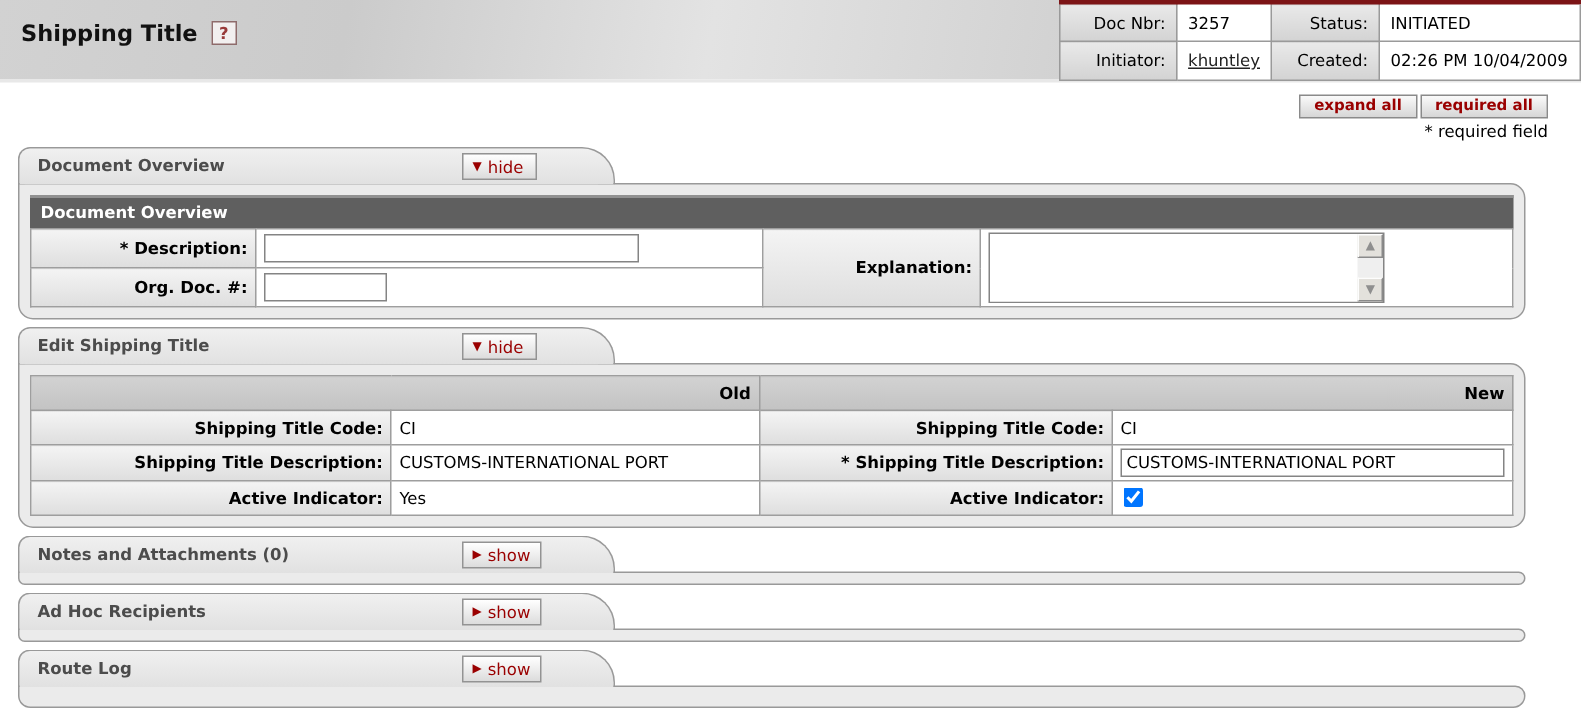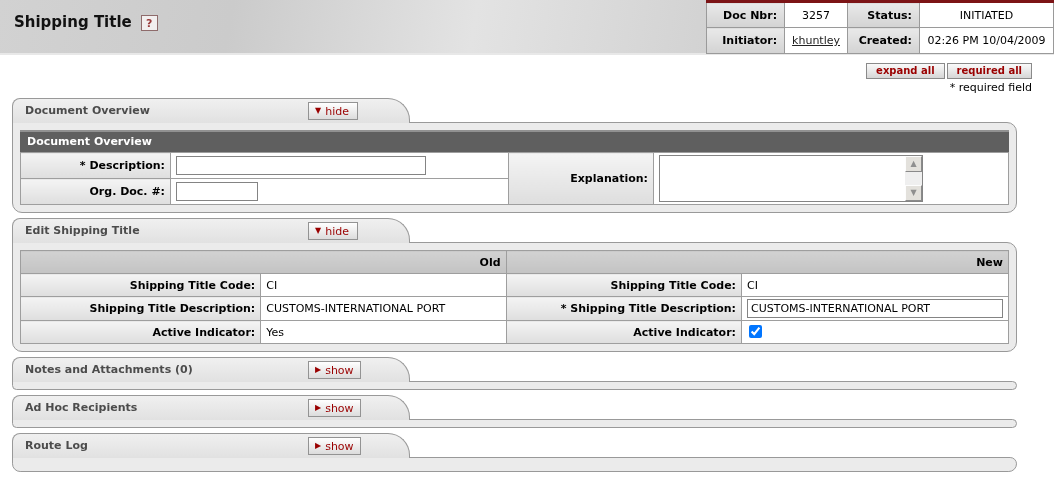--- a/index.html
+++ b/index.html
@@ -3,31 +3,31 @@
 <meta charset="utf-8">
 <style>
   * { margin: 0; padding: 0; box-sizing: border-box; }
   html, body { width: 1054px; height: 484px; background: #fff; overflow: hidden;
     font-family: "DejaVu Sans", "Liberation Sans", sans-serif; font-size: 11px; color: #000; }
 
   
   .masthead { position: relative; height: 55px;
     background: linear-gradient(100deg, #d2d2d2 0%, #cbcbcb 22%, #e3e3e3 45%, #d0d0d0 70%, #dbdbdb 100%);
     border-bottom: 2px solid #e8e8e8; }
-  .masthead-title { position: absolute; left: 14px; top: 13px; display: flex; align-items: flex-end; gap: 9px; }
+  .masthead-title { position: absolute; left: 14px; top: 13px; display: flex; align-items: center; gap: 9px; }
   .masthead-title .txt { font-size: 15px; font-weight: bold; color: #111; letter-spacing: 0; }
   .help-icon { display: inline-block; width: 17px; height: 16px; border: 1px solid #8e6b6b;
     background: #f2efef; color: #993a3a; font-weight: bold; font-size: 11px; text-align: center;
     line-height: 15px; cursor: pointer; }
   .doc-table { position: absolute; right: 0; top: 0; border-collapse: collapse;
     border-top: 3px solid #7c1416; }
   .doc-table td { border: 1px solid #9a9a9a; height: 26px; padding: 0 7px; white-space: nowrap; }
-  .doc-table td.lbl { font-weight: bold; text-align: right;
+  .doc-table td.lbl { font-weight: normal; text-align: right;
     background: linear-gradient(180deg, #e9e9e9, #d3d3d3); }
-  .doc-table td.val { background: #fff; text-align: center; }
+  .doc-table td.val { background: #fff; text-align: left; }
   .w1 { width: 78px; } .w2 { width: 60px; } .w3 { width: 72px; } .w4 { width: 134px; }
   .user-link { color: #222; text-decoration: underline; cursor: pointer; }
 
   
   .controls-row { display: flex; justify-content: flex-end; gap: 2px; margin: 8px 22px 0 1px; }
   .ctrl-btn { border: 1px solid #8a8a8a; background: linear-gradient(180deg, #fafafa, #d6d6d6);
     color: #9a0000; font-weight: bold; font-size: 10px; font-family: inherit;
     padding: 1px 9px 2px; cursor: pointer; }
   .required-note { text-align: right; margin: 2px 22px 0 0; font-size: 11px; color: #000; }
 

